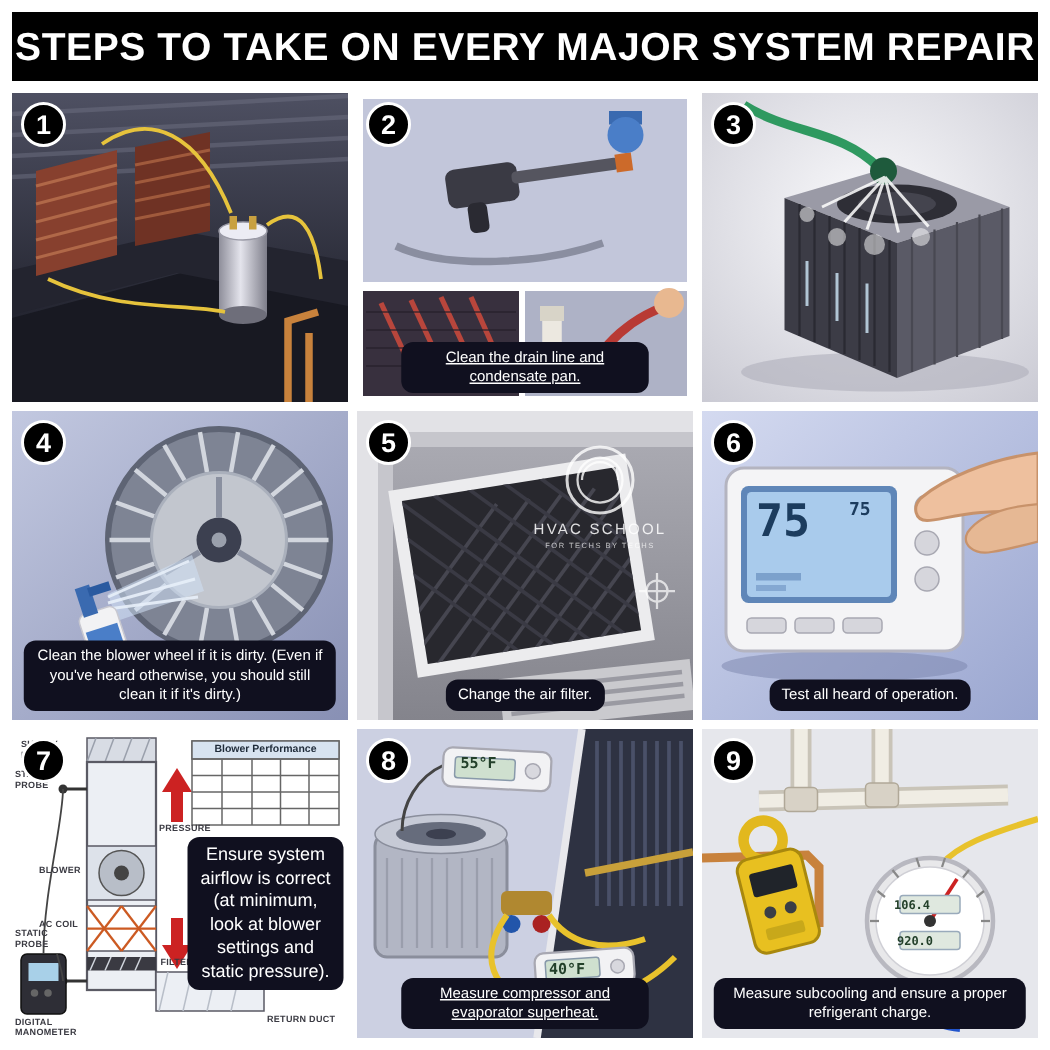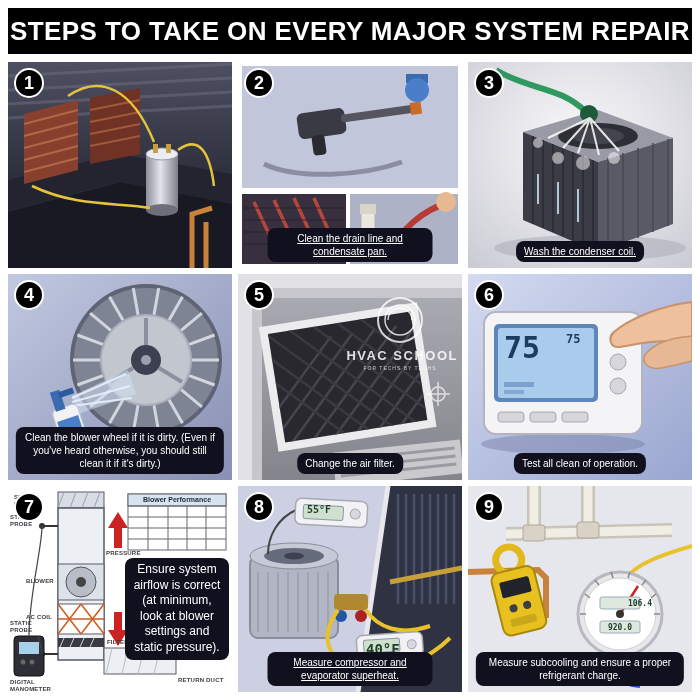--- a/index.html
+++ b/index.html
@@ -18,24 +18,24 @@
              padding:4px 8px; border-radius:8px; width:max-content; max-width:93%; }
   .panel-2 .caption, .panel-3 .caption, .panel-8 .caption { max-width:165px;text-decoration:underline; }
   .panel-7 .caption { left:auto; transform:none; right:3px; bottom:auto; top:72px; width:104px; font-size:12px; }
   .overlay { position:absolute; z-index:3; }
   .lbl { font-size:6px; font-weight:bold; color:#3a3a42; letter-spacing:.2px; line-height:1.1; }
   .tbl-title { font-size:7px; font-weight:bold; color:#1e2a38; text-align:center; }
   .lcd { font-family:"DejaVu Sans Mono",monospace; font-weight:bold; color:#1c3c5e; }
   .therm-large { font-size:30px; }
   .therm-small { font-size:12px; }
   .meter-reading { font-size:10px; color:#23402a; }
-  .meter-reading-sm { font-size:14px; color:#23402a; }
+  .meter-reading-sm { font-size:10px; color:#23402a; }
   .gauge-reading { font-size:8px; width:36px; text-align:center; color:#23402a; }
   .watermark { text-align:center; color:rgba(255,255,255,.85); width:116px; }
-  .wm-brand { font-size:13px; font-weight:bold; letter-spacing:1.5px;text-align:right; }
+  .wm-brand { font-size:10px; font-weight:normal; letter-spacing:1.5px; }
   .wm-tagline { font-size:5px; letter-spacing:1px; margin-top:2px; color:rgba(255,255,255,.7); }
 </style>
 </head>
 <body>
 
 <div class="page">
 
   <header class="header">
     <h1>STEPS TO TAKE ON EVERY MAJOR SYSTEM REPAIR</h1>
   </header>
@@ -195,21 +195,20 @@
         </g>
         <g stroke="#cfe8f8" stroke-width="2" opacity="0.8">
           <line x1="70" y1="112" x2="70" y2="142"></line>
             <line x1="90" y1="120" x2="90" y2="152"></line>
           <line x1="110" y1="127" x2="110" y2="160"></line>
         </g>
       </svg>
       <div class="badge">
           <span>3</span>
         </div>
-      <div class="caption">Wash the condenser coil.</div>
     </section>
 
     <section class="panel panel-4">
       <svg class="art" viewBox="0 0 224 206" preserveAspectRatio="none">
         <defs>
           <linearGradient id="p4bg" x1="0" x2="1" y1="0" y2="1">
             <stop offset="0" stop-color="#c2c8e0"></stop>
               <stop offset="1" stop-color="#8890b4"></stop>
           </linearGradient>
         </defs>
@@ -361,21 +360,21 @@
         <g>
           <path d="M224,28 C190,32 160,46 146,58 C140,64 142,73 150,73 C161,73 180,64 224,68 Z" fill="#eec09e" stroke="#c8926a" stroke-width="2"></path>
           <path d="M224,62 C200,64 184,71 177,81 C173,89 181,96 193,94 C205,92 224,87 224,87 Z" fill="#e6b894" stroke="#c8926a" stroke-width="1.5"></path>
         </g>
       </svg>
       <div class="overlay lcd therm-large" style="left:36px; top:56px;">75</div>
       <div class="overlay lcd therm-small" style="left:98px; top:58px;">75</div>
       <div class="badge">
           <span>6</span>
         </div>
-      <div class="caption">Test all clean of operation.</div>
+      <div class="caption">Test all heard of operation.</div>
     </section>
 
     <section class="panel panel-7">
       <svg class="art" viewBox="0 0 224 206" preserveAspectRatio="none">
         <rect width="224" height="206" fill="#ffffff"></rect>
         <g>
           <rect x="50" y="6" width="46" height="16" fill="#d8dce4" stroke="#5a5a64"></rect>
           <g stroke="#9aa0ac" stroke-width="1">
             <line x1="56" y1="6" x2="50" y2="22"></line>
               <line x1="68" y1="6" x2="62" y2="22"></line>
@@ -555,22 +554,22 @@
             <line x1="183" y1="112" x2="188" y2="108"></line>
               <line x1="186" y1="128" x2="192" y2="128"></line>
           </g>
           <line x1="152" y1="128" x2="170" y2="100" stroke="#cc2222" stroke-width="2.5"></line>
           <circle cx="152" cy="128" r="4" fill="#333"></circle>
           <rect x="132" y="111" width="40" height="12" rx="2" fill="#dfe8df" stroke="#99aabb"></rect>
           <rect x="132" y="135" width="40" height="12" rx="2" fill="#dfe8df" stroke="#99aabb"></rect>
           <rect x="134" y="174" width="38" height="13" rx="2" fill="#2a57c8"></rect>
         </g>
       </svg>
-      <div class="overlay lcd gauge-reading" style="left:148px; top:113px;text-align:right;">106.4</div>
-      <div class="overlay lcd gauge-reading" style="left:134px; top:137px;">920.0</div>
+      <div class="overlay lcd gauge-reading" style="left:122px; top:113px;">106.4</div>
+      <div class="overlay lcd gauge-reading" style="left:124px; top:137px;">920.0</div>
       <div class="badge">
           <span>9</span>
         </div>
       <div class="caption">Measure subcooling and ensure a proper refrigerant charge.</div>
     </section>
 
   </div>
 </div>
 
 </body></html>

